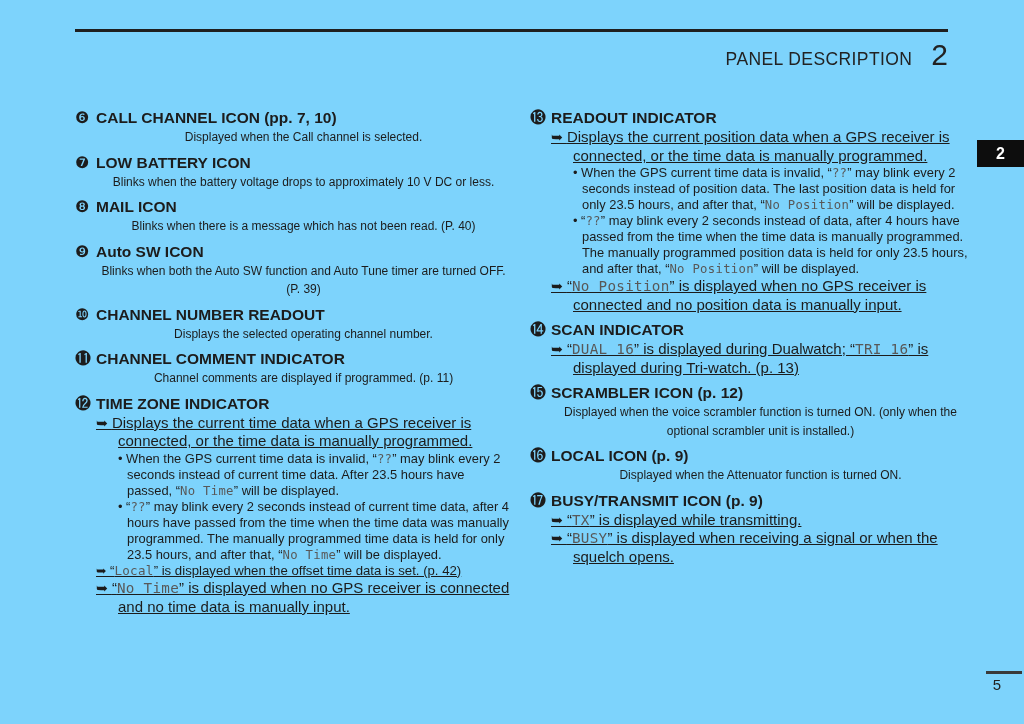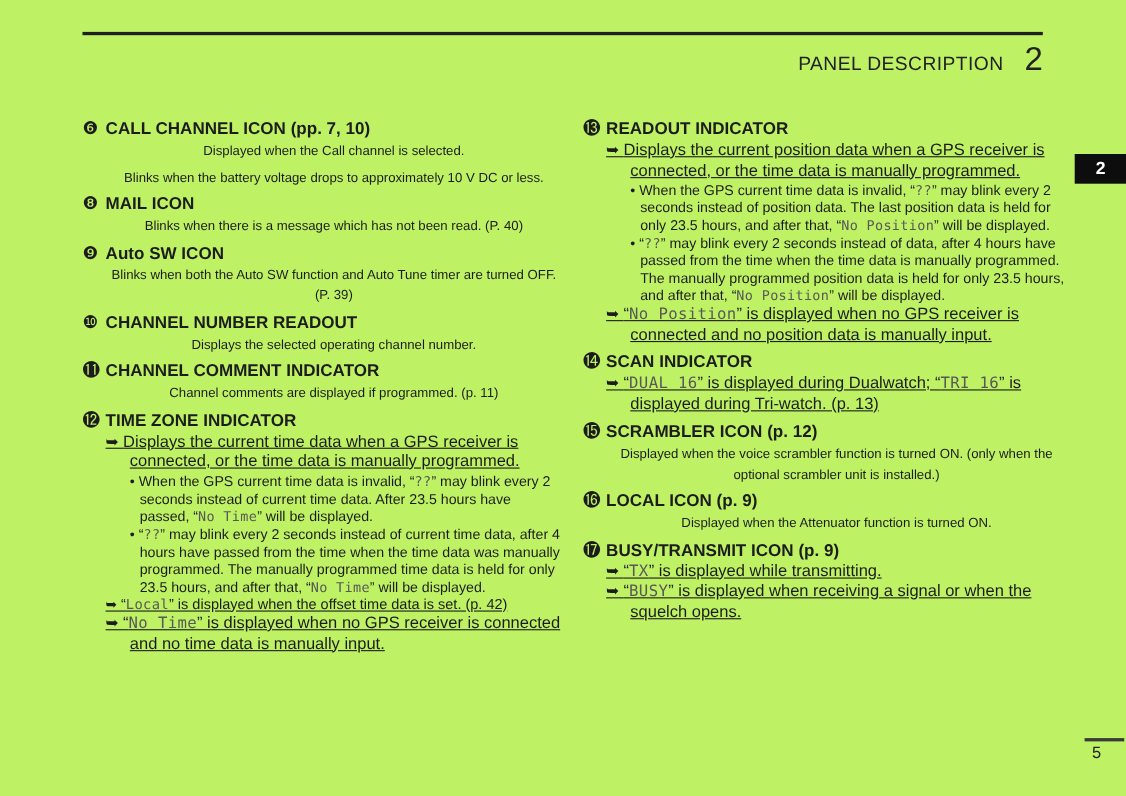--- a/index.html
+++ b/index.html
@@ -1,21 +1,21 @@
 <!DOCTYPE html>
 <html><head>
 <meta charset="utf-8">
 <style>
   html,body{margin:0;padding:0;}
   body{
     width:1024px;height:724px;background:#ffffff;
     font-family:"Liberation Sans", sans-serif;color:#1c1c1c;
     -webkit-font-smoothing:antialiased;
   }
-  .page{position:relative;width:1024px;height:724px;background:#bef264;overflow:hidden;}
+  .page{position:relative;width:1024px;height:724px;background:#7dd3fc;overflow:hidden;}
 
   
   .head-rule{position:absolute;top:29px;left:75px;width:873px;height:3px;background:#1f1f1f;}
   .header{position:absolute;top:38px;right:76px;display:flex;align-items:baseline;gap:19px;}
   .header-title{font-size:17.5px;letter-spacing:0.4px;color:#222;}
   .header-num{font-size:30px;color:#222;}
 
   
   .chapter-tab{
     position:absolute;top:140px;right:0;width:47px;height:27px;background:#0d0d0d;
@@ -60,20 +60,21 @@
   <div class="chapter-tab">
     <span>2</span>
   </div>
 
   <div class="col col-left" id="col-left">
       <div class="item">
         <div class="item-head"><span class="marker">❻</span><span class="title">CALL CHANNEL ICON</span><span class="suffix"> (pp. 7, 10)</span></div>
         <div class="block-p">Displayed when the Call channel is selected.</div>
       </div>
       <div class="item">
+        <div class="item-head"><span class="marker">❼</span><span class="title">LOW BATTERY ICON</span></div>
         <div class="block-p">Blinks when the battery voltage drops to approximately 10 V DC or less.</div>
       </div>
       <div class="item">
         <div class="item-head"><span class="marker">❽</span><span class="title">MAIL ICON</span></div>
         <div class="block-p">Blinks when there is a message which has not been read. (P. 40)</div>
       </div>
       <div class="item">
         <div class="item-head"><span class="marker">❾</span><span class="title">Auto SW ICON</span></div>
         <div class="block-p">Blinks when both the Auto SW function and Auto Tune timer are turned OFF. (P. 39)</div>
       </div>

